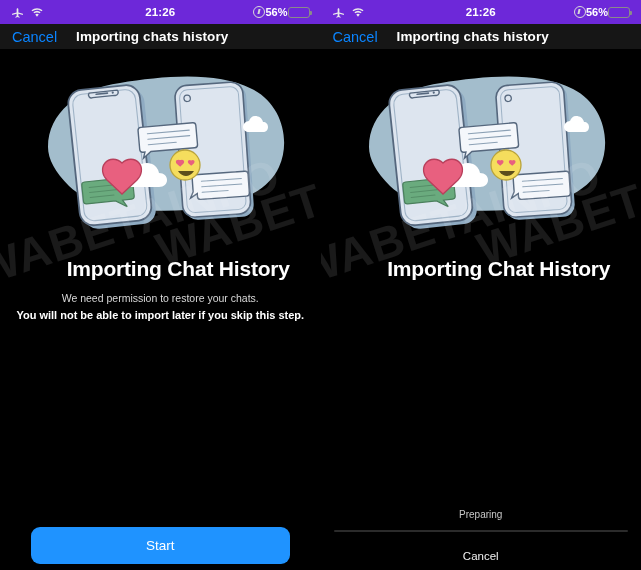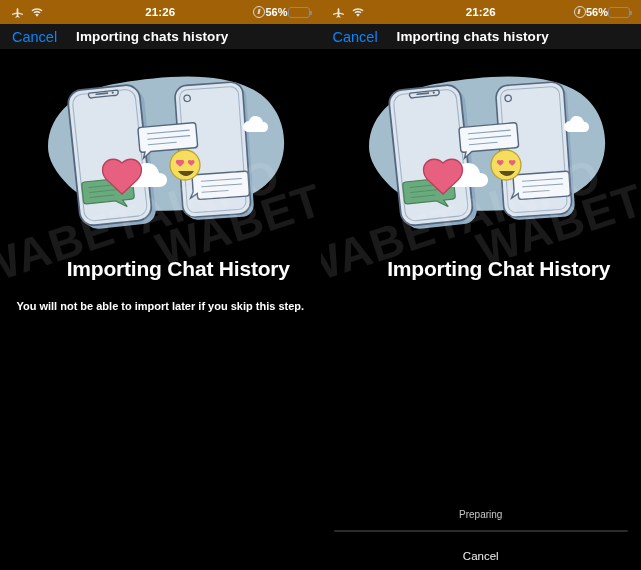--- a/index.html
+++ b/index.html
@@ -23,21 +23,21 @@
     position: relative;
     width: 320.5px;
     height: 570px;
     background: #000;
     overflow: hidden;
   }
 
   
   .statusbar {
     height: 22px;
-    background: #a16207;
+    background: #6d28d9;
     display: flex;
     align-items: center;
     padding: 12px 11px;
     box-sizing: border-box;
     color: #f2f2f2;
   }
   .sb-left {
     display: flex;
     align-items: center;
     gap: 6px;
@@ -152,21 +152,21 @@
     text-align: center;
     color: #d9d9d9;
     font-size: 10.5px;
     margin-top: 11px;
   }
   .warn {
     text-align: center;
     color: #ffffff;
     font-size: 11px;
     font-weight: bold;
-    margin-top: 19px;
+    margin-top: 5px;
     padding: 0 14px;
   }
 
   
   .start-btn {
     position: absolute;
     left: 31px; right: 31px;
     bottom: 20px;
     height: 37px;
     background: #1f93ff;
@@ -328,22 +328,24 @@
           <path d="M147 99c-1.6-1.6-4.2-1.6-5.6 0-1.3 1.6-1 3.9.6 5.4l5 4.6 5-4.6c1.6-1.5 1.9-3.8.6-5.4-1.4-1.6-4-1.6-5.6 0z" fill="#e8607f" transform="translate(2,-1) scale(0.62) translate(92,63)"></path>
           <g fill="#e8607f">
             <path d="M149.2 99.6c-.8-.9-2.2-.9-2.9 0-.7.8-.5 2 .3 2.8l2.6 2.4 2.6-2.4c.8-.8 1-2 .3-2.8-.7-.9-2.1-.9-2.9 0z"></path>
             <path d="M161.2 99.6c-.8-.9-2.2-.9-2.9 0-.7.8-.5 2 .3 2.8l2.6 2.4 2.6-2.4c.8-.8 1-2 .3-2.8-.7-.9-2.1-.9-2.9 0z"></path>
           </g>
           <path d="M148 110c2 3.4 5.5 5 8 5s6-1.6 8-5z" fill="#5d4e1c"></path>
         </svg>
       </div>
 
       <div class="headline">Importing Chat History</div>
+      <div class="sub">We need permission to restore your chats.</div>
       <div class="warn">You will not be able to import later if you skip this step.</div>
 
+      <button class="start-btn">Start</button>
     </div>
 
     <div class="watermark">
       <div class="wm-text wm-a">WABETAINFO</div>
       <div class="wm-text wm-b">WABETAINFO</div>
     </div>
   </div>
 
   <div class="screen">
 

